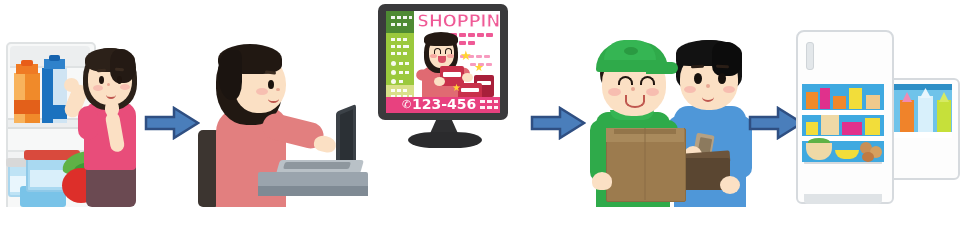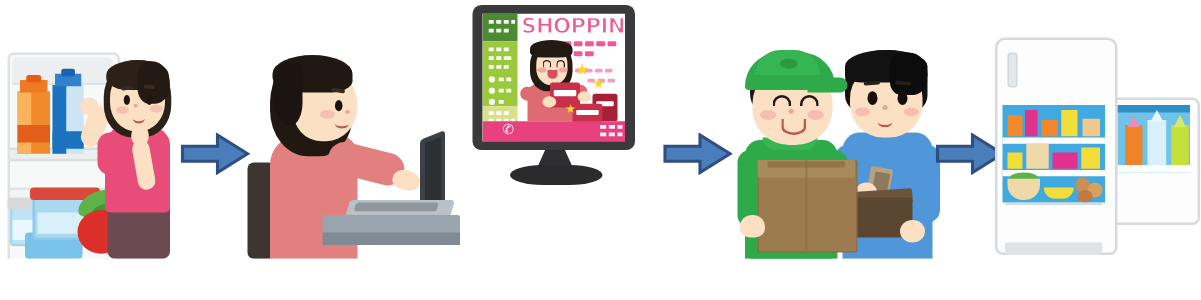--- a/index.html
+++ b/index.html
@@ -394,20 +394,21 @@
       <div class="abs box-a-lbl"></div>
       <div class="abs al-hand-l"></div>
       <div class="abs al-hand-r"></div>
 
       <div class="spark" style="left:74px;top:38px;">★</div>
       <div class="spark" style="left:88px;top:50px;font-size:11px;">★</div>
       <div class="spark" style="left:66px;top:70px;font-size:10px;">★</div>
 
       <div class="abs scr-banner"></div>
       <div class="ph-ico">✆</div>
+      <div class="scr-phone">123-456</div>
       <div class="dot" style="left:94px;top:89px;width:5px;height:3px;"></div>
       <div class="dot" style="left:101px;top:89px;width:5px;height:3px;"></div>
       <div class="dot" style="left:108px;top:89px;width:4px;height:3px;"></div>
       <div class="dot" style="left:94px;top:95px;width:5px;height:3px;"></div>
       <div class="dot" style="left:101px;top:95px;width:5px;height:3px;"></div>
       <div class="dot" style="left:108px;top:95px;width:4px;height:3px;"></div>
     </div>
   </div>
 
   <svg class="arrow" style="left:530px;top:106px;" viewBox="0 0 56 34">

